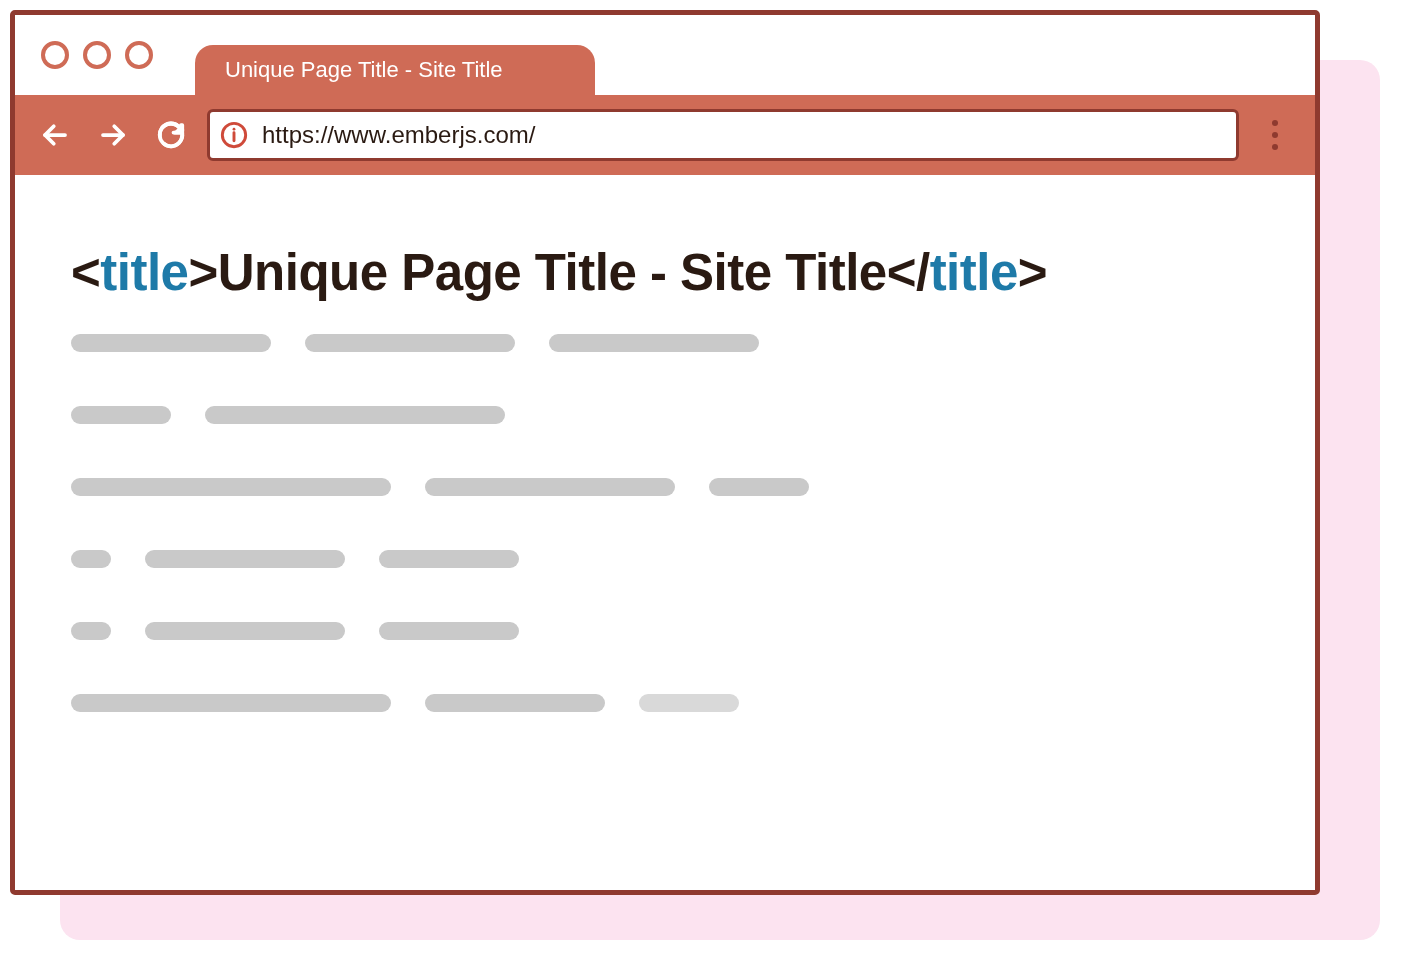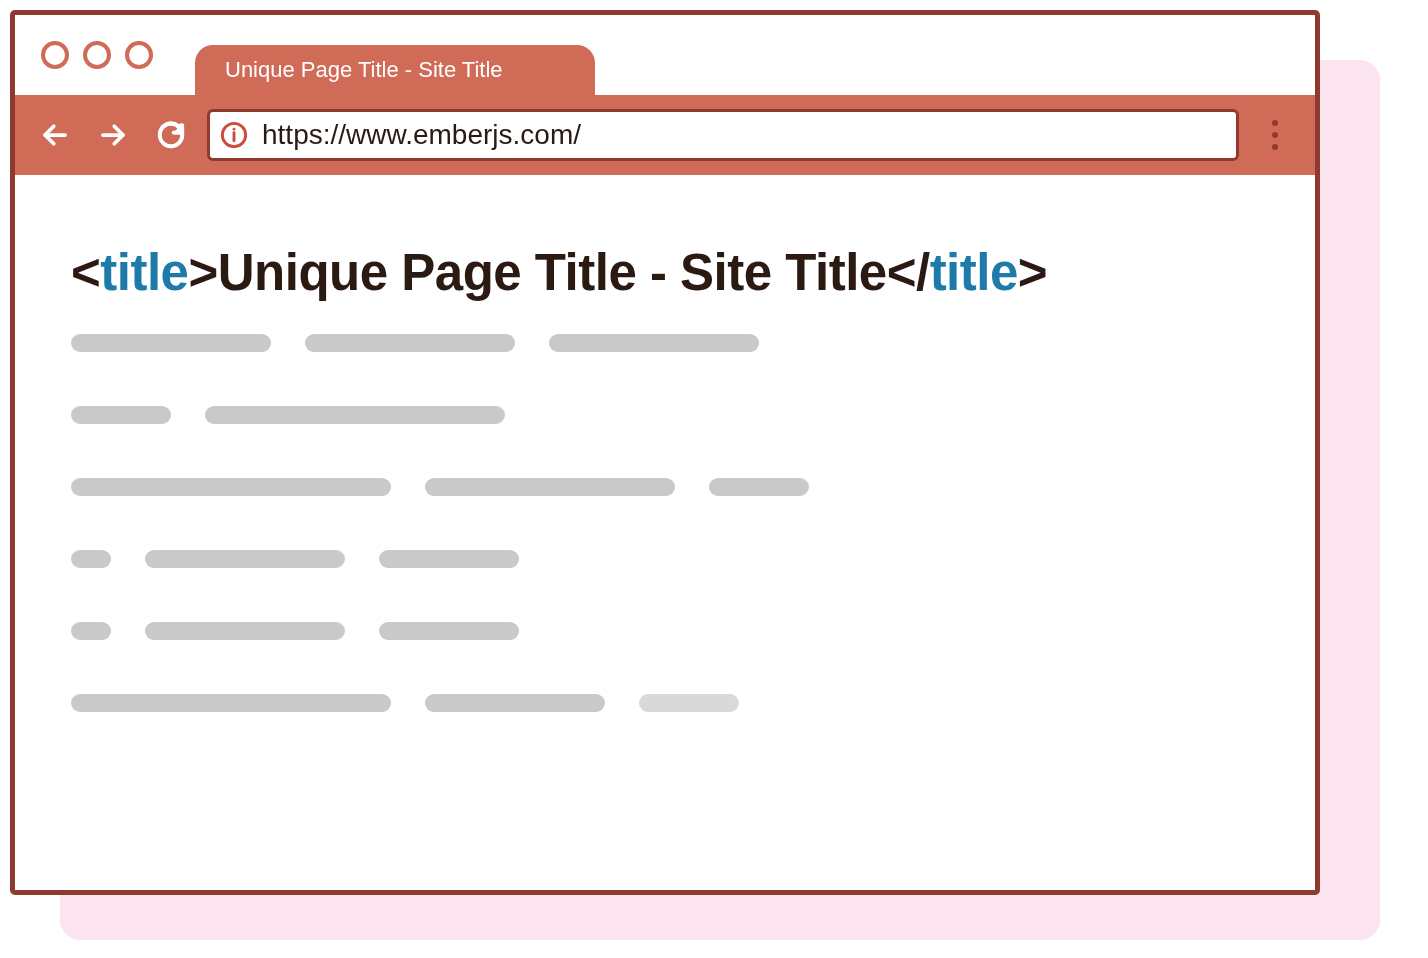--- a/index.html
+++ b/index.html
@@ -101,21 +101,21 @@
     width: 28px;
     height: 28px;
     display: flex;
     align-items: center;
     justify-content: center;
   }
   .url-input {
     flex: 1;
     border: none;
     outline: none;
-    font-size: 28px;
+    font-size: 24px;
     color: #2a1a12;
     font-family: inherit;
     background: transparent;
   }
   .menu-btn {
     width: 44px;
     height: 44px;
     display: flex;
     align-items: center;
     justify-content: center;

